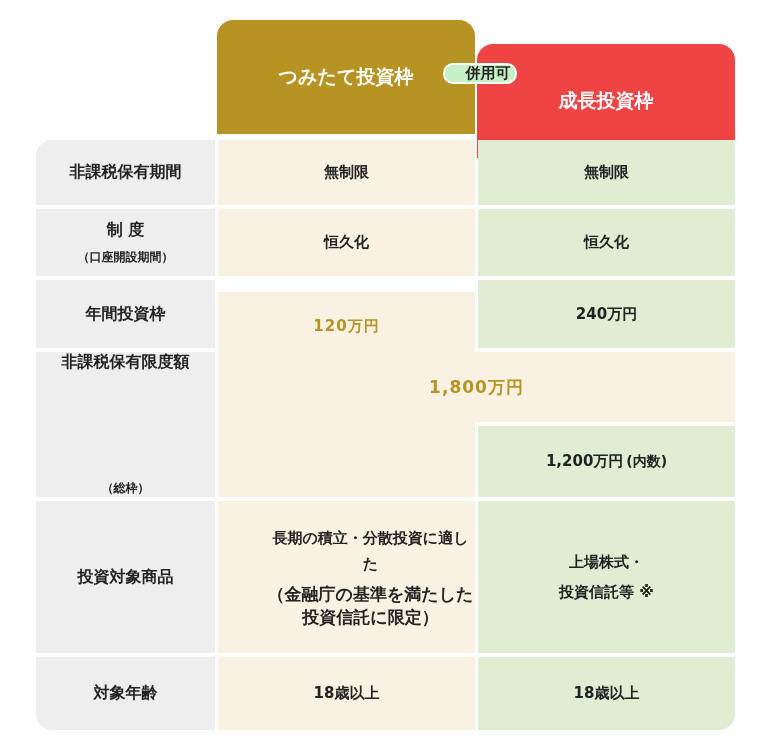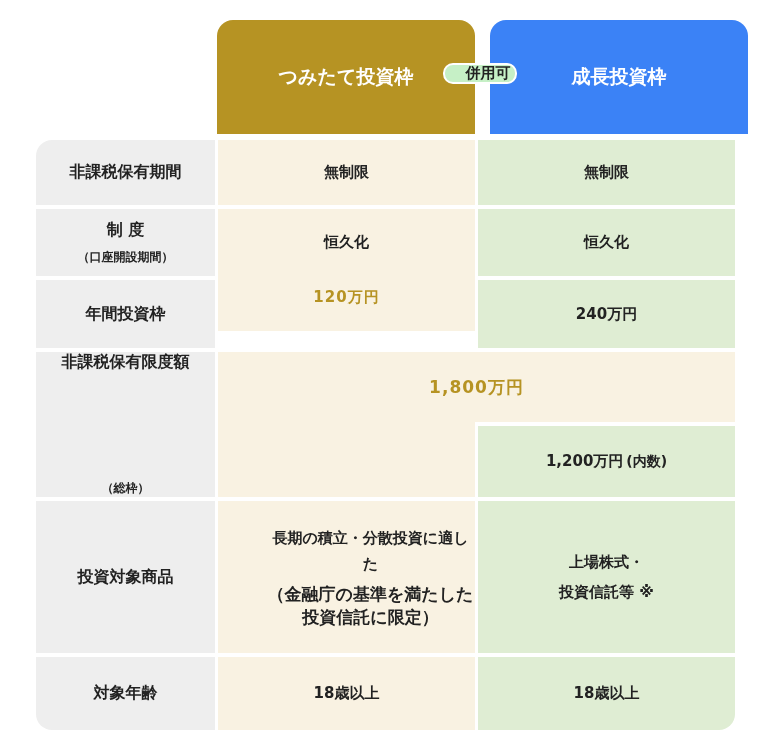--- a/index.html
+++ b/index.html
@@ -1,20 +1,20 @@
 <!DOCTYPE html>
 <html><head>
 <meta charset="utf-8">
 <style>
   html,body{margin:0;padding:0;background:#fff;}
   body{width:763px;height:739px;position:relative;overflow:hidden;font-family:"DejaVu Sans","Liberation Sans",sans-serif;font-weight:bold;color:#222;}
   .abs{position:absolute;box-sizing:border-box;display:flex;flex-direction:column;align-items:center;justify-content:center;text-align:center;}
   .hdr{top:20px;height:114px;color:#fff;font-size:19px;}
   .hdr-l{left:217px;width:258px;background:#b69323;border-radius:16px 16px 0 0;}
-  .hdr-r{left:490px;width:258px;background:#3b82f6;border-radius:16px 16px 0 0;}
+  .hdr-r{left:477px;width:258px;background:#ef4444;border-radius:16px 16px 0 0;margin-top:24px;}
   .badge{left:443px;top:63px;width:74px;height:21px;background:#c6f0c6;border:2px solid #fff;border-radius:10px;font-size:15px;color:#222;z-index:3;padding-left:16px;}
   .lab{left:36px;width:179px;background:#eeeeee;font-size:16px;}
   .c2{left:218px;width:257px;background:#f9f2e2;font-size:15px;}
   .c3{left:478px;width:257px;background:#dfedd3;font-size:15px;}
   .gold{color:#b69323;letter-spacing:1px;}
   .sub{font-size:12px;margin-top:8px;}
   .small{font-size:17px;margin-top:6px;}
   .line{line-height:26px;}
 </style>
 </head>
@@ -47,21 +47,21 @@
 <div class="abs c2" style="top:209px;height:67px;">
     <span>恒久化</span>
   </div>
 <div class="abs c3" style="top:209px;height:67px;">
     <span>恒久化</span>
   </div>
 
 <div class="abs lab" style="top:280px;height:68px;">
     <span>年間投資枠</span>
   </div>
-<div class="abs c2" style="top:263px;height:68px;">
+<div class="abs c2" style="top:292px;height:68px;">
     <span class="gold">120万円</span>
   </div>
 <div class="abs c3" style="top:280px;height:68px;">
     <span>240万円</span>
   </div>
 
 <div class="abs lab" style="top:352px;height:145px;justify-content:space-between;">
     <span>非課税保有限度額</span>
     <span class="sub">（総枠）</span>
   </div>

